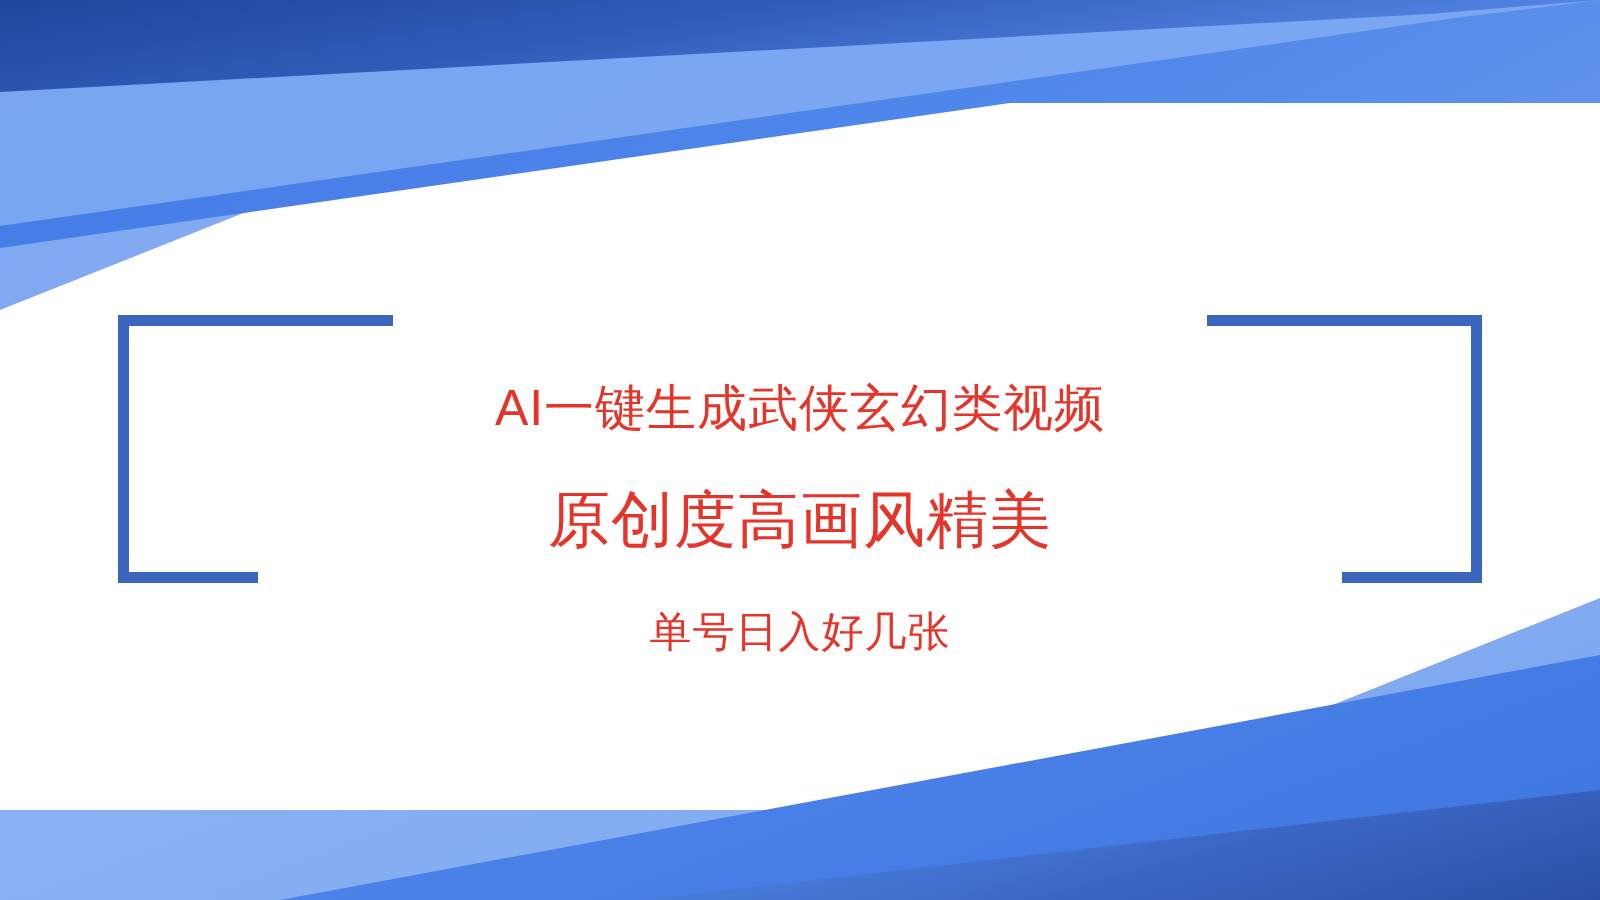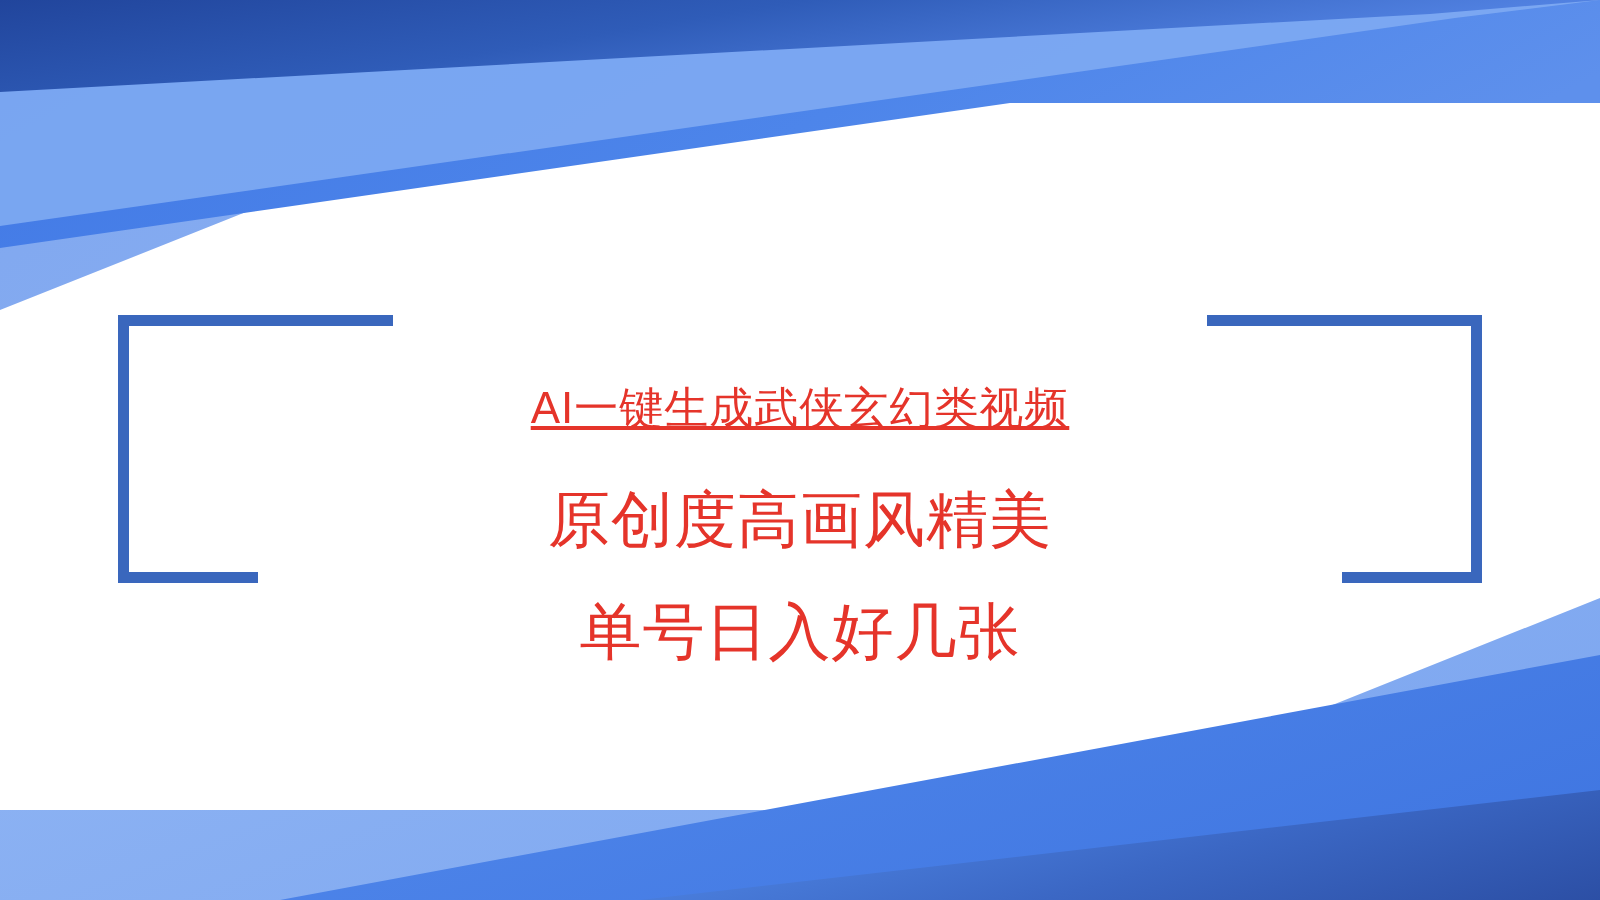--- a/index.html
+++ b/index.html
@@ -51,23 +51,23 @@
     width: 1220px;
     text-align: center;
     color: #e5342a;
     font-size: 62px;
     line-height: 112px;
     font-weight: 500;
     letter-spacing: 1px;
     white-space: nowrap;
   }
   .headline-line { display: block; }
-  .hl-1 { font-size: 44px; text-decoration: underline; }
+  .hl-1 { font-size: 50px; }
   .hl-2 { font-size: 62px; font-family: Liberation Serif, serif; }
-  .hl-3 { font-size: 62px; }
+  .hl-3 { font-size: 42px; }
 </style>
 </head>
 <body>
 
 <div id="stage">
 
   <svg id="bg-svg" viewBox="0 0 1600 900" preserveAspectRatio="none">
     <defs>
       <linearGradient id="gradDark" x1="0" y1="0" x2="1" y2="0.35">
         <stop offset="0%" stop-color="#21459c"></stop>

